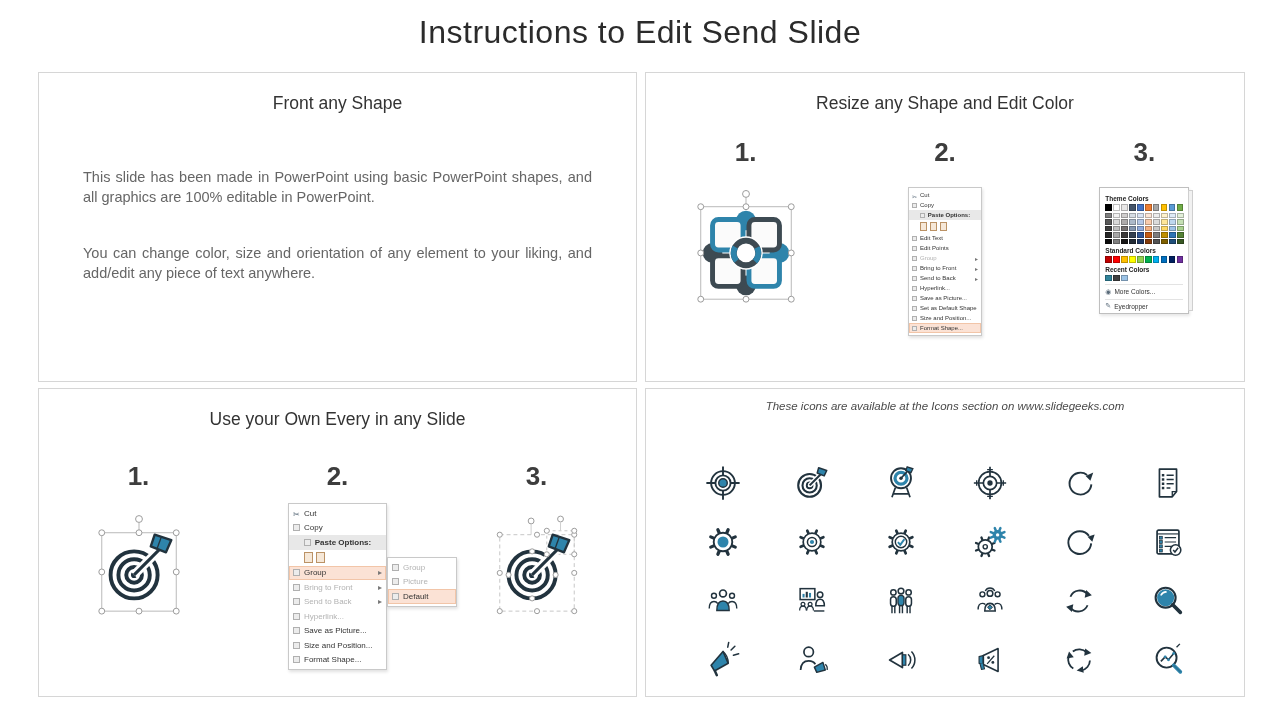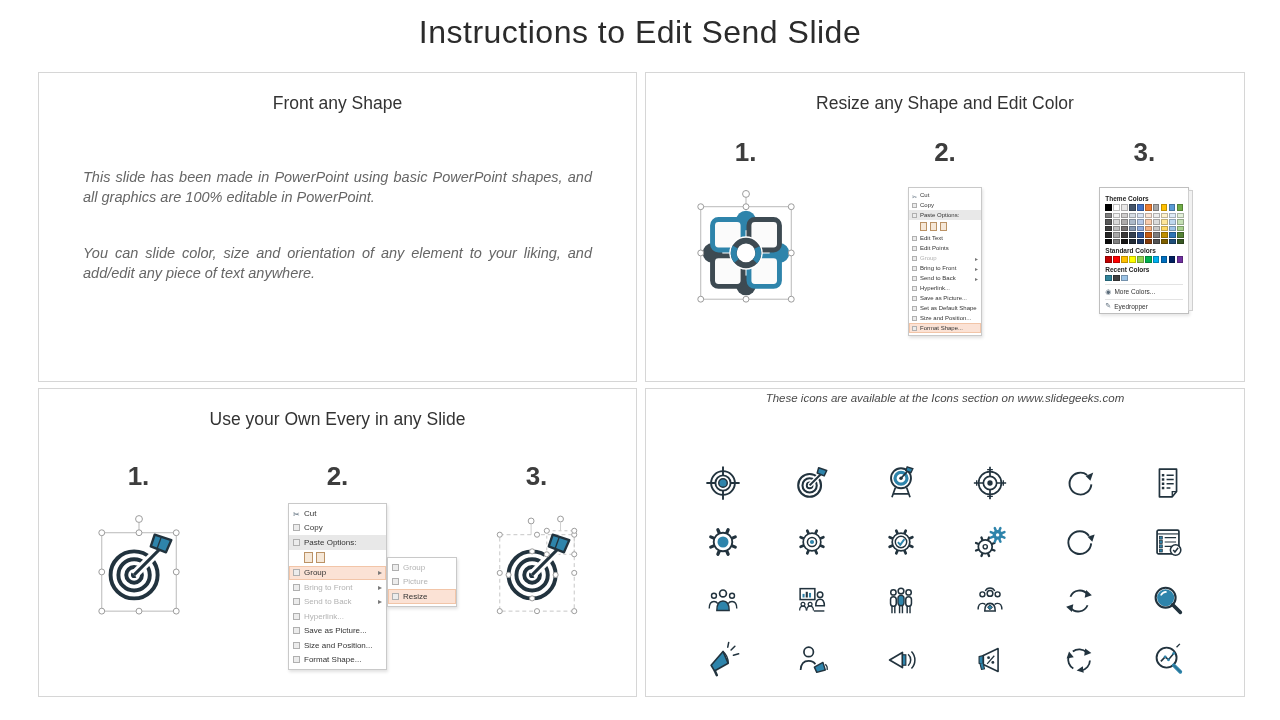--- a/index.html
+++ b/index.html
@@ -8,43 +8,43 @@
   .slide { position:relative; width:1280px; height:720px; background:#fff; }
   .slide-title { position:absolute; top:14px; left:0; right:0; text-align:center;
     font-size:32px; font-weight:400; color:#2b2b2b; letter-spacing:0.5px; }
   .panel { position:absolute; background:#fff; border:1px solid #d6d6d6; }
   .panel.tl { left:38px;  top:72px;  width:599px; height:310px; }
   .panel.tr { left:645px; top:72px;  width:600px; height:310px; }
   .panel.bl { left:38px;  top:388px; width:599px; height:309px; }
   .panel.br { left:645px; top:388px; width:600px; height:309px; }
   .panel h2 { margin-top:20px; text-align:center; font-size:17.5px; font-weight:400; color:#333; }
   .panel.br h2 { margin-top:18px; font-size:18px; }
-  .subtitle { text-align:center; font-style:italic; font-size:11.5px; color:#4a4a4a; margin-top:3px; }
-  .body-text { font-style:italic; font-size:14.5px; color:#666; line-height:1.35;
+  .subtitle { text-align:center; font-style:italic; font-size:11.5px; color:#4a4a4a; margin-top:11px; }
+  .body-text { font-size:14.5px; color:#666; line-height:1.35;
     text-align:justify; padding:0 44px; }
   .body-text.p1 { margin-top:54px; }
   .body-text.p2 { margin-top:37px; }
   .steps { position:absolute; left:0; right:0; display:flex; }
   .panel.tr .steps { top:64px; }
   .panel.bl .steps { top:72px; }
   .step { flex:1; display:flex; flex-direction:column; align-items:center; }
   .stepnum { font-size:26px; font-weight:700; color:#3d3d3d; height:34px; }
   .graphic { margin-top:14px; }
   
   .menuwrap { position:relative; margin-top:16px; width:-moz-fit-content; width:fit-content; }
   .ctxmenu { background:#fff; border:1px solid #c9c9c9; box-shadow:1px 2px 3px rgba(0,0,0,.12);
     padding:2px 0; }
   .ctxmenu.small { width:74px; font-size:6px; }
   .ctxmenu.big   { width:99px; font-size:8px; }
   .ctxmenu.sub   { position:absolute; left:100%; top:54px; width:70px; font-size:8px; }
   .mrow { display:flex; align-items:center; color:#333; white-space:nowrap; overflow:hidden; }
   .ctxmenu.small .mrow { height:10px; padding:0 3px; }
   .ctxmenu.big .mrow, .ctxmenu.sub .mrow { height:14.5px; padding:0 4px; }
   .mrow.gray { color:#b3b3b3; }
-  .mrow.section { background:#e8e8e8; font-weight:normal; }
+  .mrow.section { background:#e8e8e8; font-weight:bold;justify-content:center; }
   .mrow.highlight { background:#fbe2d5; outline:1px solid #f2c5a8; outline-offset:-1px; }
   .mico { display:inline-block; flex:0 0 auto; background:#ececec; border:1px solid #b0b0b0; }
   .ctxmenu.small .mico { width:5px; height:5px; margin-right:3px; }
   .ctxmenu.big .mico, .ctxmenu.sub .mico { width:7px; height:7px; margin-right:4px; }
   .mico.cut { background:none; border:none; color:#5a6b7a; font-size:inherit; width:auto; }
   .marrow { margin-left:auto; color:#777; font-size:inherit; }
   .mrow.paste { gap:3px; }
   .ctxmenu.small .mrow.paste { height:13px; padding-left:11px; }
   .ctxmenu.big .mrow.paste { height:16px; padding-left:15px; }
   .clip { display:inline-block; background:#f6e8d8; border:1px solid #bb9265; }
@@ -70,21 +70,21 @@
 </style>
 </head>
 <body>
 
 <div class="slide">
   <h1 class="slide-title">Instructions to Edit Send Slide</h1>
 
   <section class="panel tl">
     <h2>Front any Shape</h2>
     <p class="body-text p1">This slide has been made in PowerPoint using basic PowerPoint shapes, and all graphics are 100% editable in PowerPoint.</p>
-    <p class="body-text p2">You can slide color, size and orientation of any element to your liking, and add/edit any piece of text anywhere.</p>
+    <p class="body-text p2">You can change color, size and orientation of any element to your liking, and add/edit any piece of text anywhere.</p>
   </section>
 
   <section class="panel tr">
     <h2>Resize any Shape and Edit Color</h2>
     <div class="steps">
       <div class="step">
         <div class="stepnum">1.</div>
         <div class="graphic">
           <svg viewBox="0 0 124 132" width="122" height="130">
             <line x1="62" y1="12" x2="62" y2="22" stroke="#b5b5b5" stroke-width="1"></line>
@@ -371,21 +371,21 @@
               <div class="mrow gray">
                 <span class="mico"></span>
                 <span>Group</span>
               </div>
               <div class="mrow gray">
                 <span class="mico"></span>
                 <span>Picture</span>
               </div>
               <div class="mrow highlight">
                 <span class="mico"></span>
-                <span>Resize</span>
+                <span>Default</span>
               </div>
             </div>
         </div>
       </div>
       <div class="step">
         <div class="stepnum">3.</div>
         <div class="graphic" id="target-3"><svg viewBox="0 0 100 122" width="98" height="120">
               <rect x="12" y="26" width="76" height="78" fill="none" stroke="#c6c6c6" stroke-dasharray="4 3"></rect>
               <rect x="60" y="22" width="28" height="24" fill="none" stroke="#c6c6c6" stroke-dasharray="3 3"></rect>
               <circle cx="44" cy="12" r="3" fill="#fff" stroke="#9a9a9a"></circle>

